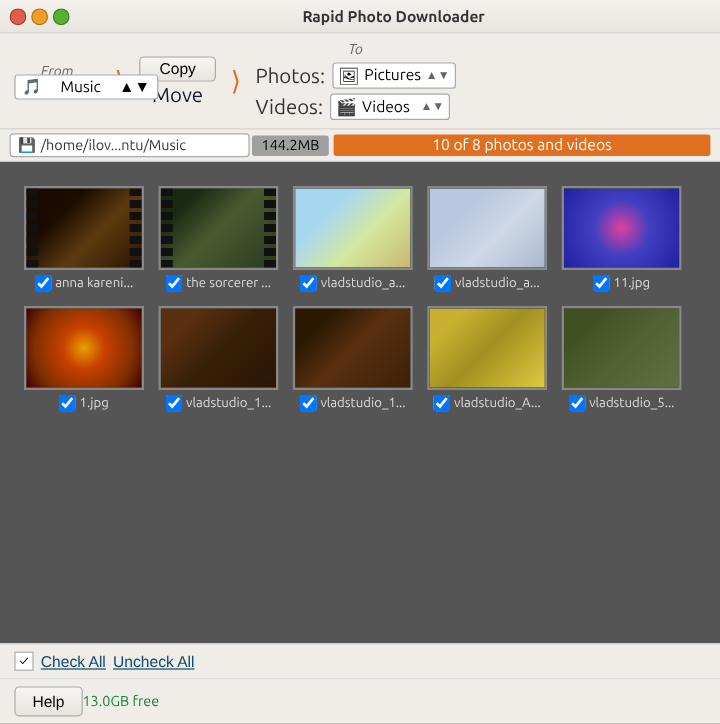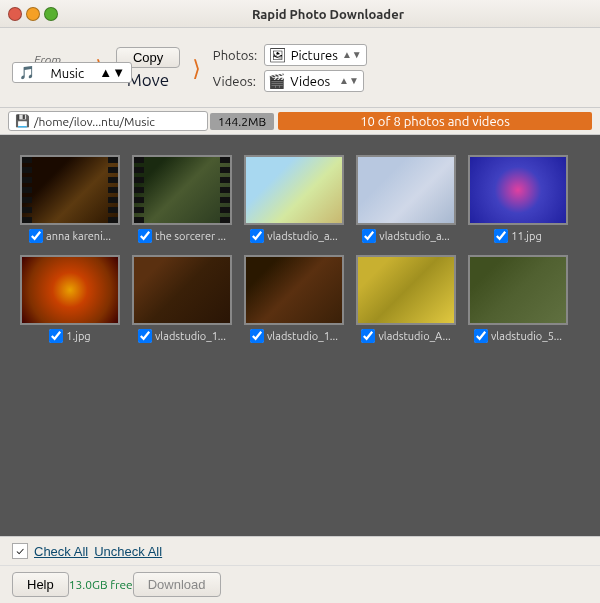--- a/index.html
+++ b/index.html
@@ -113,21 +113,21 @@
       color: #666;
       font-style: italic;
       text-align: center;
     }
     .to-row {
       display: flex;
       align-items: center;
       gap: 6px;
     }
     .to-row-label {
-      font-size: 13px;
+      font-size: 17px;
       color: #333;
       min-width: 45px;
     }
     .folder-select {
       display: flex;
       align-items: center;
       background: white;
       border: 1px solid #aaa;
       border-radius: 3px;
       padding: 2px 4px;
@@ -361,20 +361,21 @@
     <div class="arrow">⟩</div>
 
     <div class="copy-move-section">
       <button class="copy-btn">Copy</button>
       <span class="move-label">Move</span>
     </div>
 
     <div class="arrow">⟩</div>
 
     <div class="to-section">
+      <span class="to-label">To</span>
       <div class="to-row">
         <span class="to-row-label">Photos:</span>
         <div class="folder-select">
           <span class="folder-icon">🖼</span>
           <span class="folder-name">Pictures</span>
           <span class="folder-arrow">▲▼</span>
         </div>
       </div>
       <div class="to-row">
         <span class="to-row-label">Videos:</span>
@@ -501,17 +502,16 @@
 
   <div class="bottom-bar">
     <div class="check-row">
       <div class="check-icon">✓</div>
       <button class="check-all-btn">Check All</button>
       <button class="uncheck-all-btn">Uncheck All</button>
     </div>
     <div class="action-row">
       <button class="help-btn">Help</button>
       <span class="free-space">13.0GB free</span>
-      <button class="download-btn">Download</button>
     </div>
   </div>
 
 </div>
 
 </body></html>

